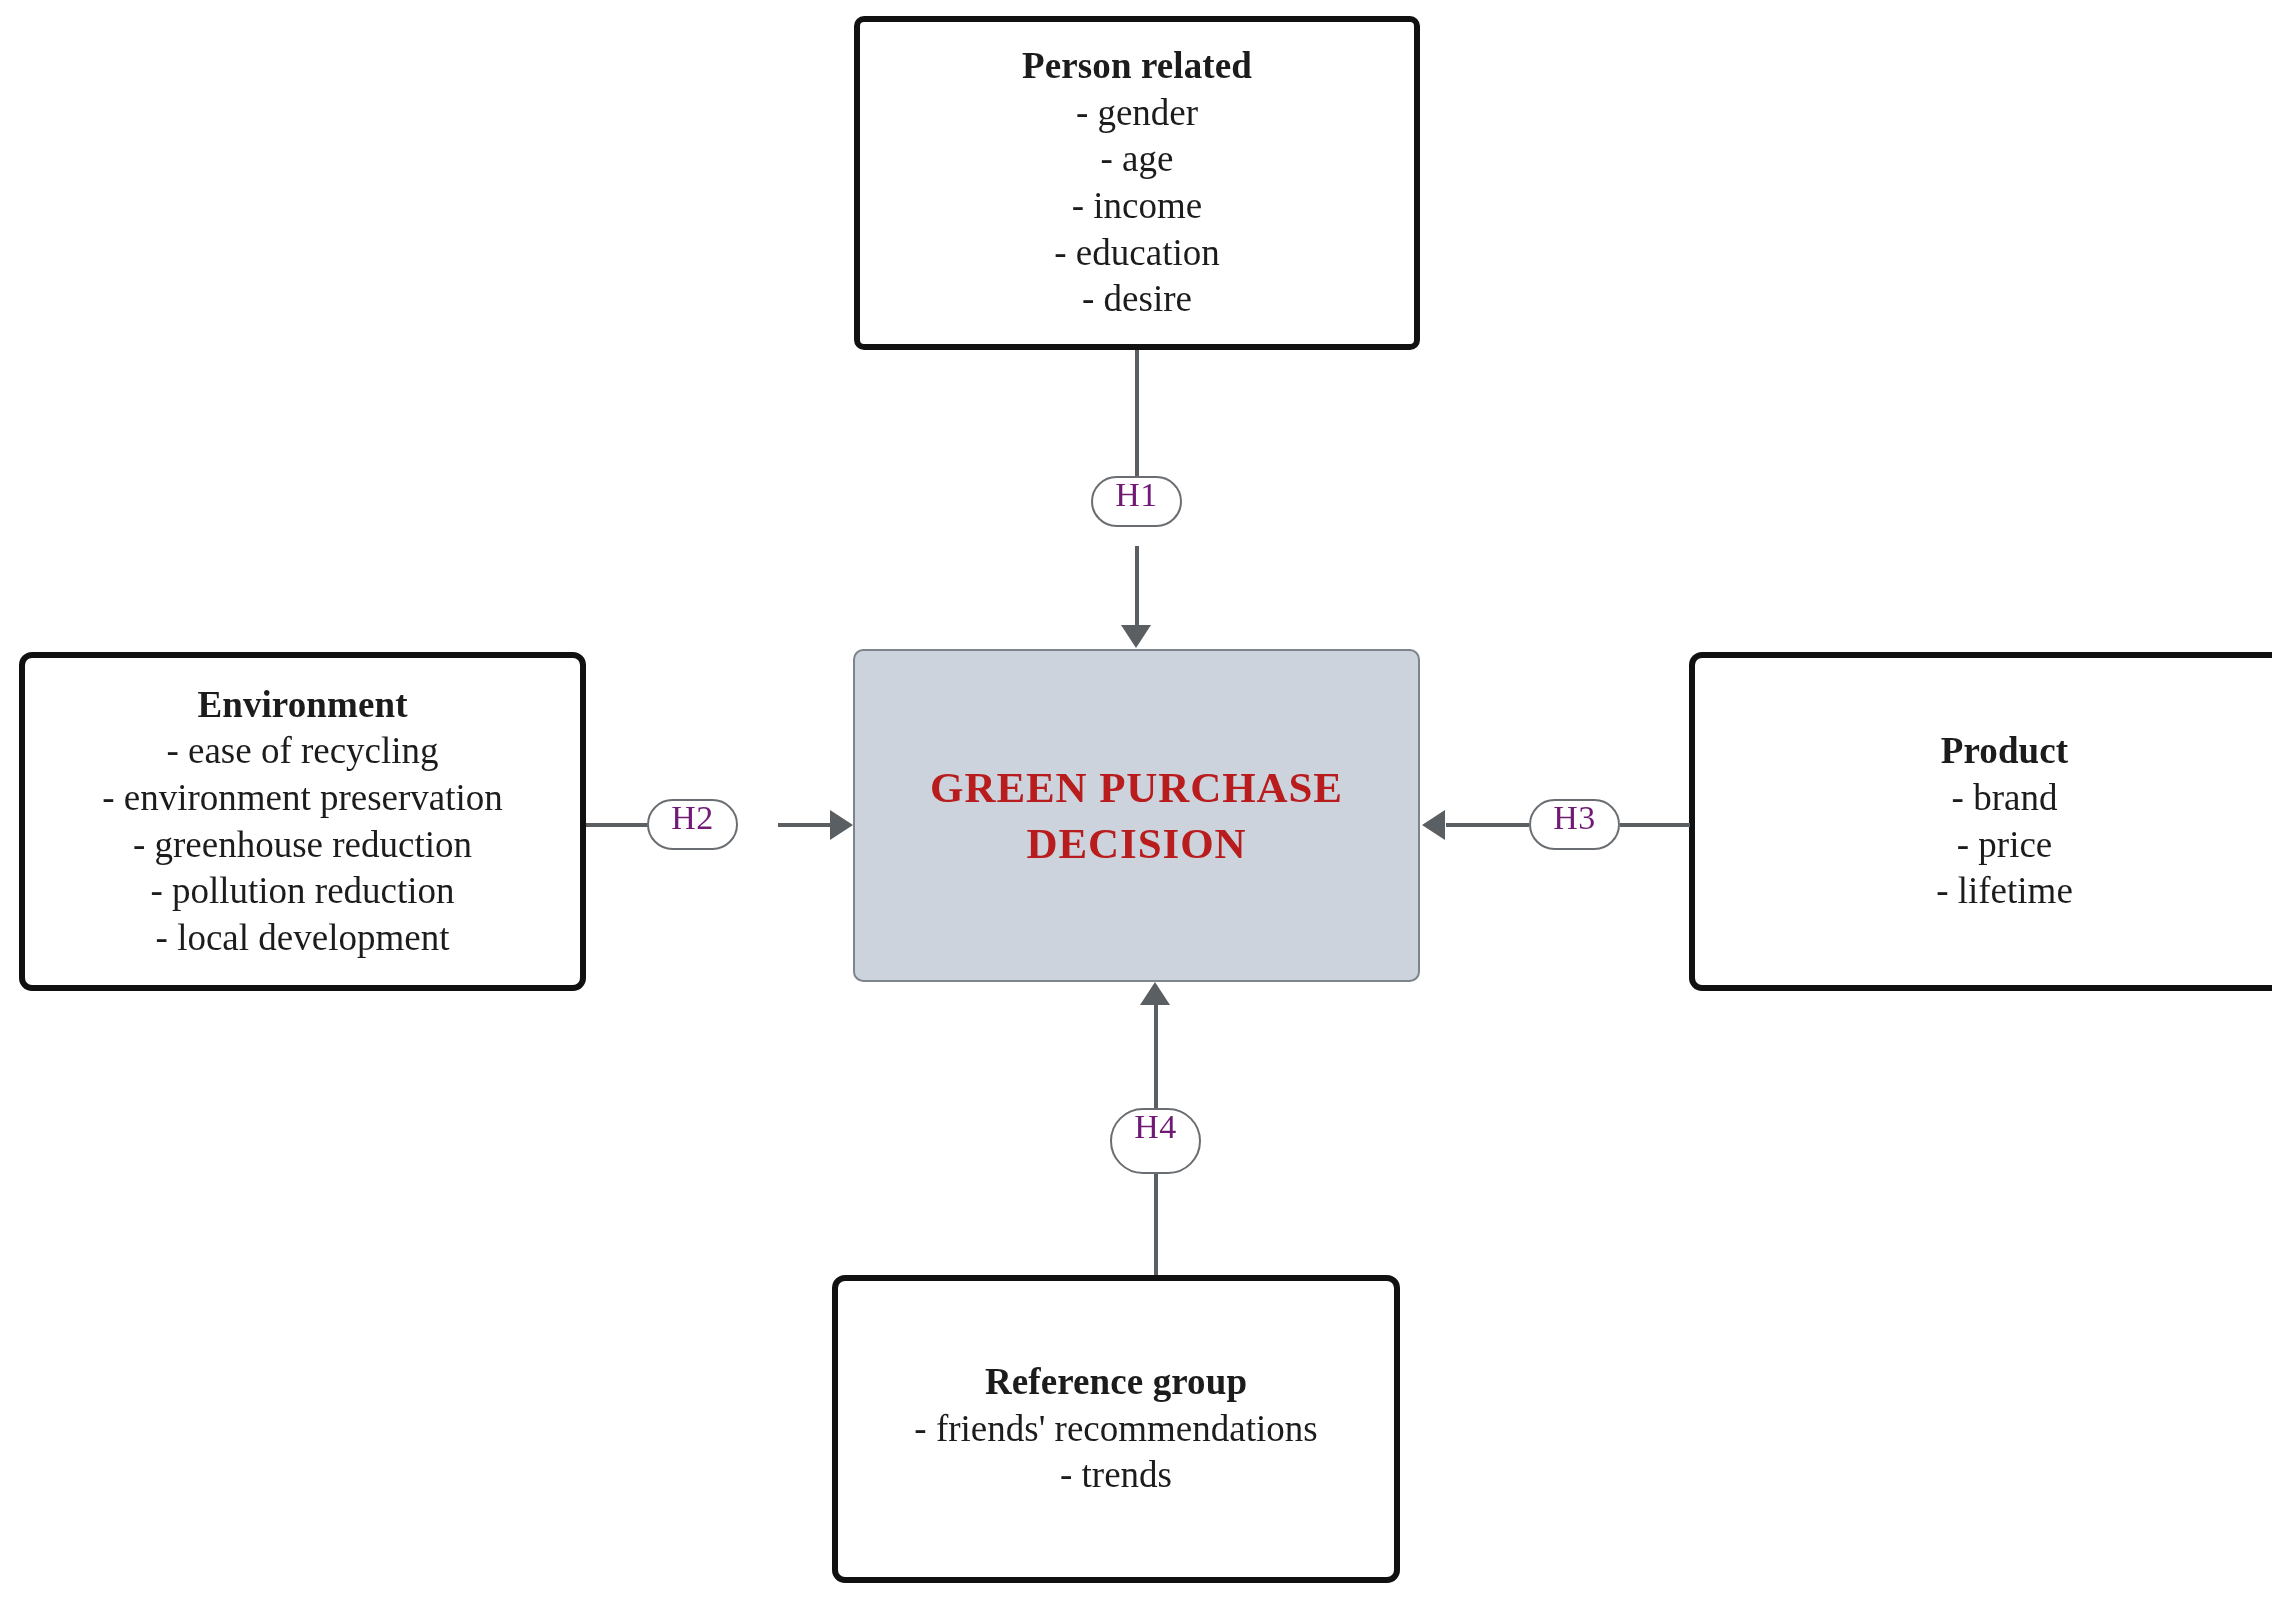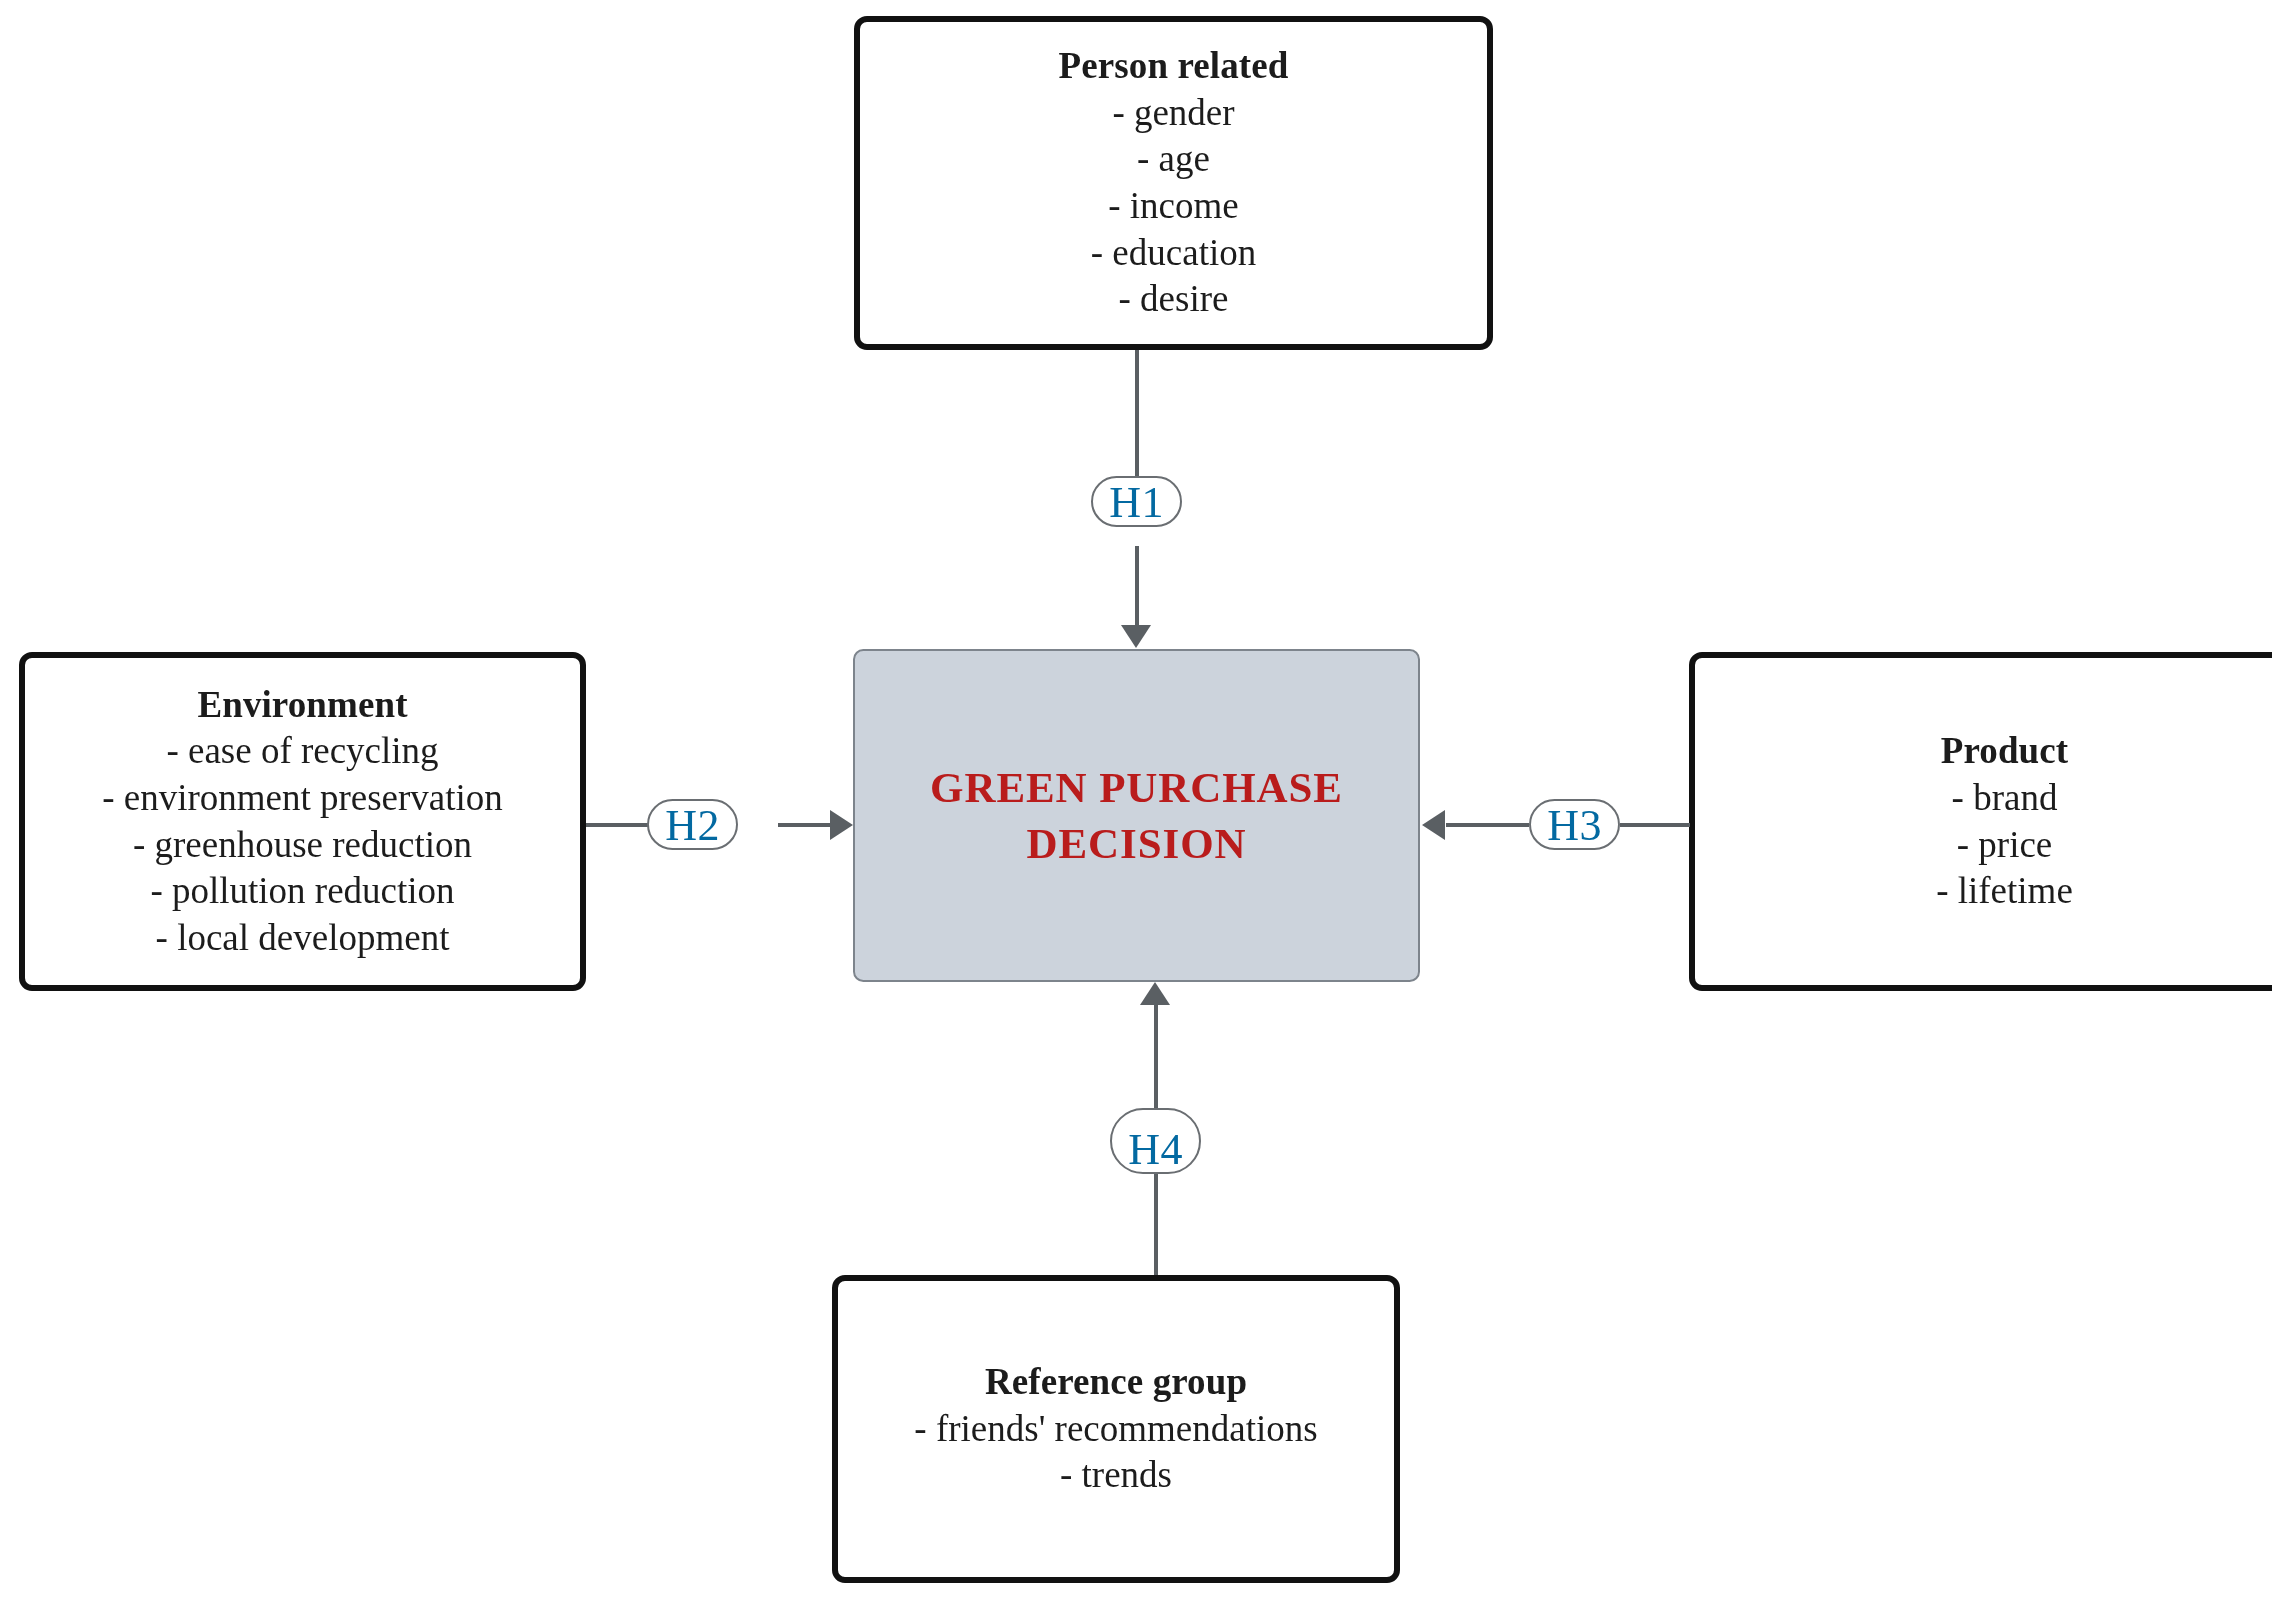--- a/index.html
+++ b/index.html
@@ -94,34 +94,34 @@
   }
 
   
   .hbadge {
     position: absolute;
     box-sizing: border-box;
     background: #ffffff;
     border: 2.9px solid #6a6e72;
     border-radius: 44px;
     display: flex;
-    align-items: flex-end;
+    align-items: flex-start;
     justify-content: center;
-    font-size: 44px;
-    color: #0369a1;
+    font-size: 34px;
+    color: #701a75;
     letter-spacing: 0.4px;
     line-height: 1;
   }
 </style>
 </head>
 <body>
 
 <div id="canvas">
 
-  <div class="node" id="node-person" style="left:854px; top:16px; width:639px; height:334px;">
+  <div class="node" id="node-person" style="left:854px; top:16px; width:566px; height:334px;border-radius:10px;">
     <div class="title">Person related</div>
     <div class="item">- gender</div>
     <div class="item">- age</div>
     <div class="item">- income</div>
     <div class="item">- education</div>
     <div class="item">- desire</div>
   </div>
 
   <div class="node" id="node-environment" style="left:19px; top:652px; width:567px; height:339px;">
     <div class="title">Environment</div>

